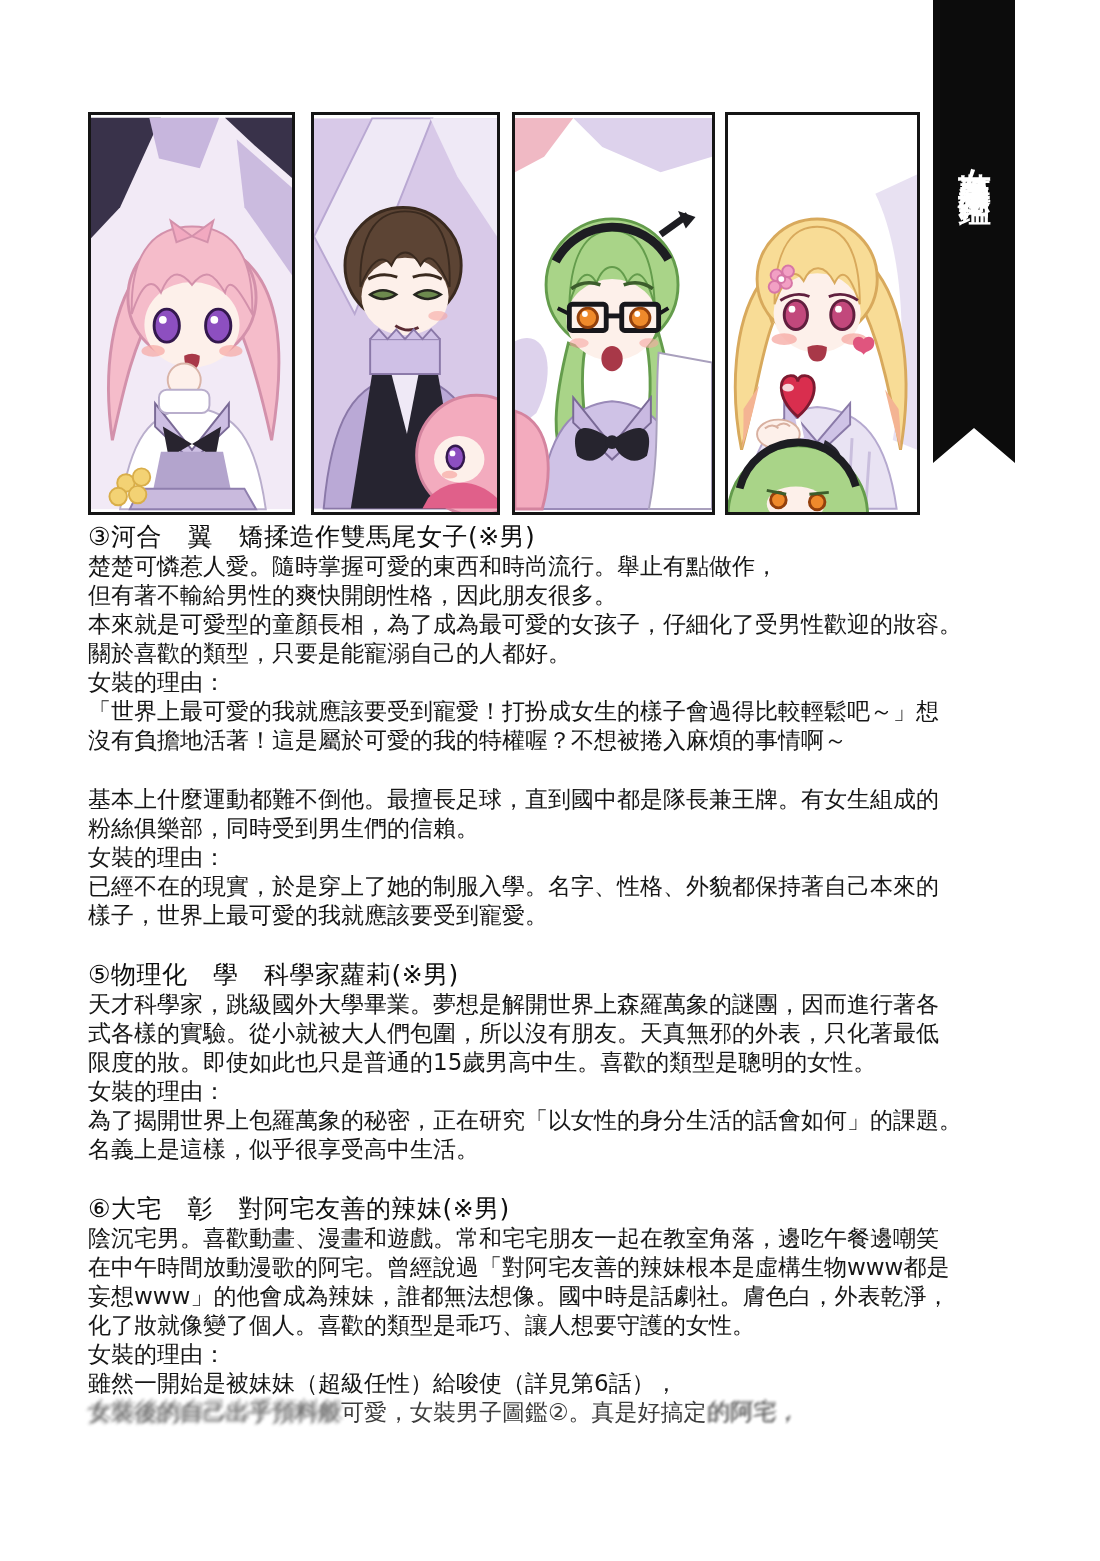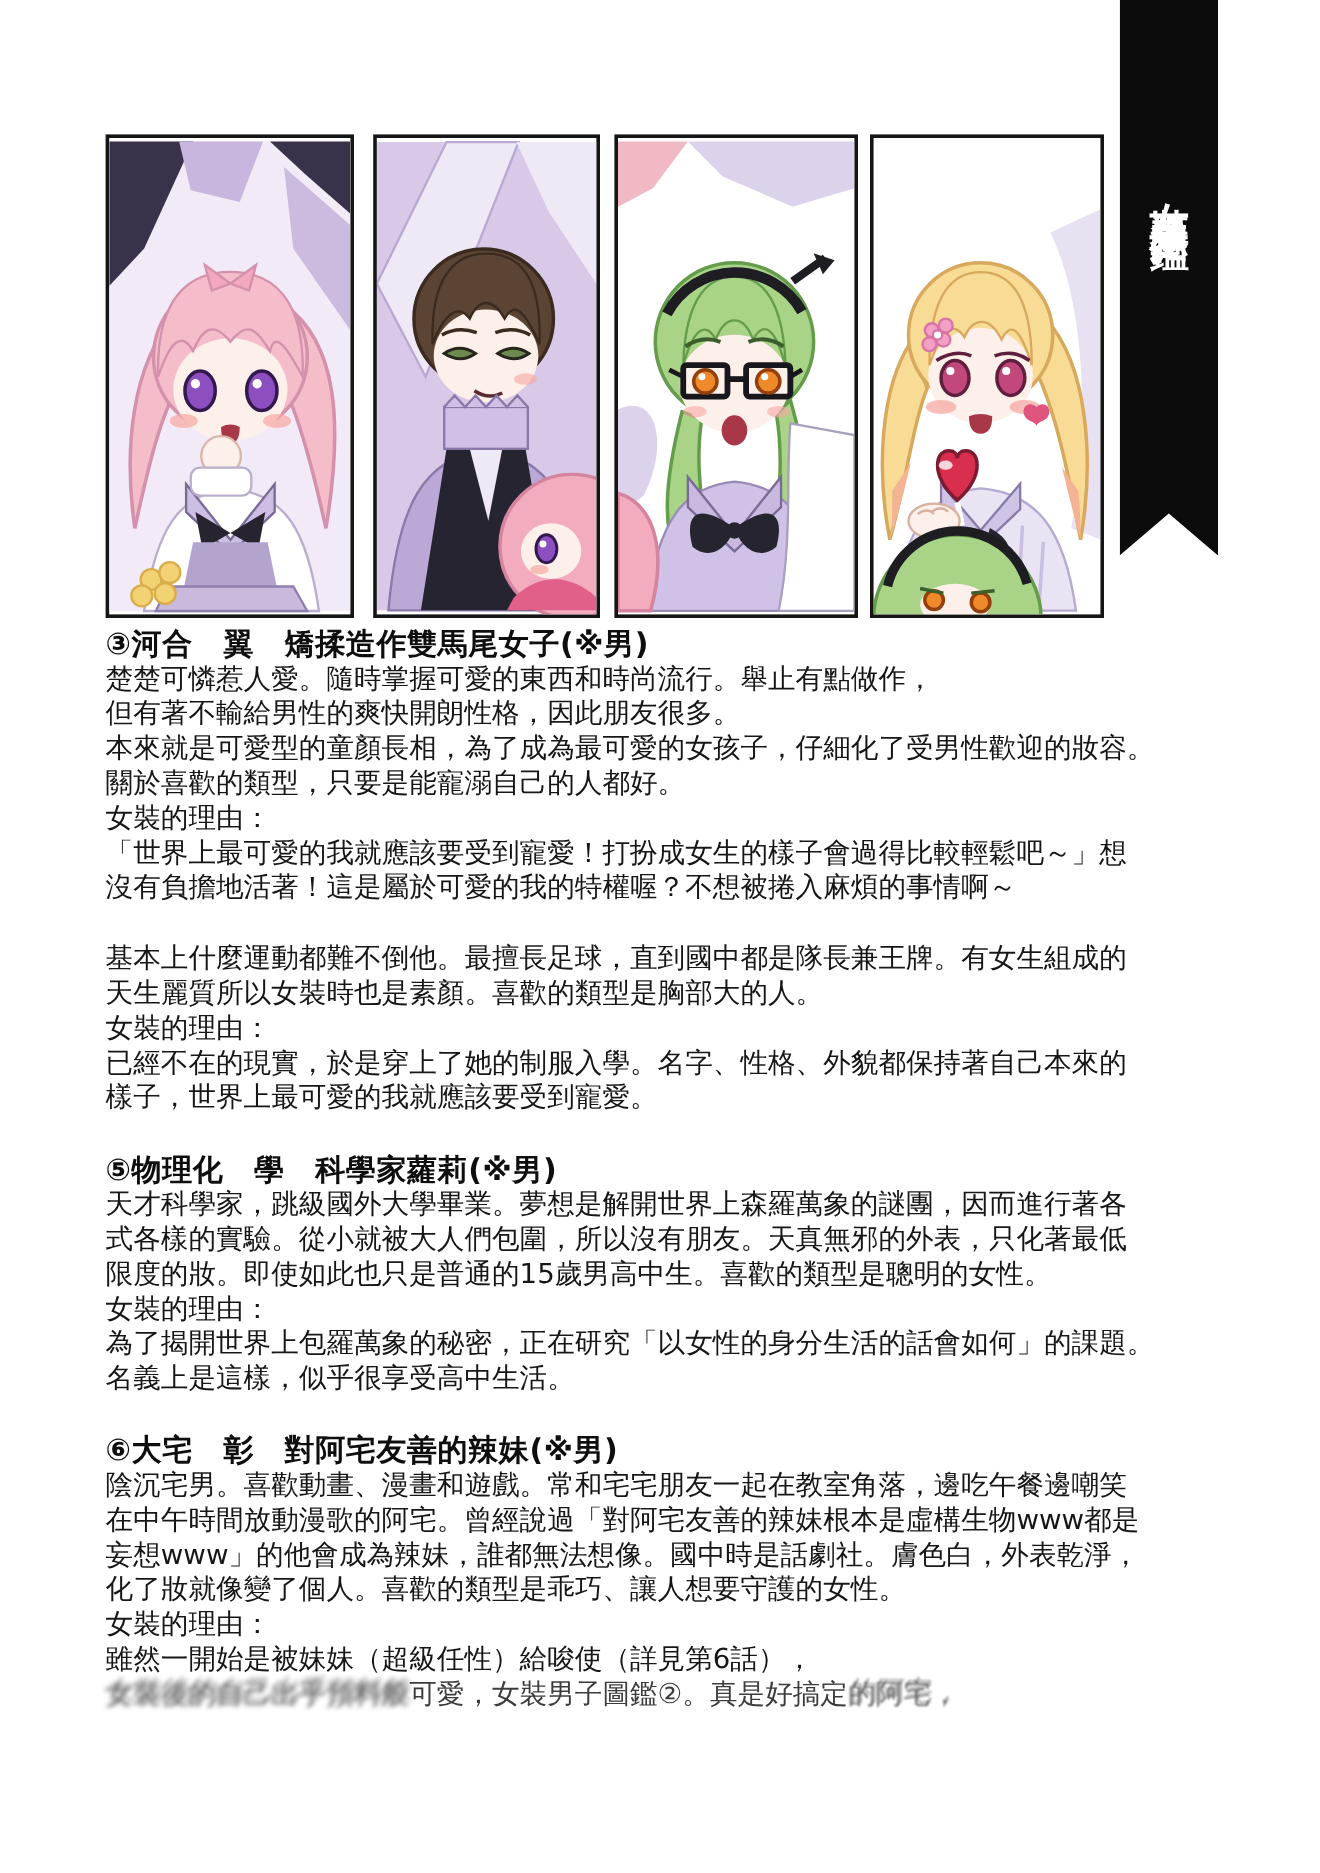--- a/index.html
+++ b/index.html
@@ -33,21 +33,21 @@
     color:#ffffff;font-size:33px;font-weight:600;letter-spacing:5px;
     white-space:nowrap;
   }
   
   .text-col{
     position:absolute;left:88px;top:522px;width:935px;
     font-size:23px;line-height:29px;
   }
   .section{margin-bottom:30px;}
   .section h2{
-    margin:0;font-size:25px;line-height:30px;font-weight:700;
+    margin:0;font-size:25px;line-height:30px;font-weight:400;
     letter-spacing:0.5px;color:#0e0e0e;
   }
   .bline{white-space:nowrap;letter-spacing:0;}
   
   .cut-line{white-space:nowrap;color:#3c3c3c;}
   .garbled{
     filter:blur(1.6px);
     opacity:.75;
     text-shadow:3px -3px 0 rgba(40,40,40,.55), -2px 2px 0 rgba(60,60,60,.35);
   }
@@ -231,21 +231,21 @@
     <div class="bline">但有著不輸給男性的爽快開朗性格，因此朋友很多。</div>
     <div class="bline">本來就是可愛型的童顏長相，為了成為最可愛的女孩子，仔細化了受男性歡迎的妝容。</div>
     <div class="bline">關於喜歡的類型，只要是能寵溺自己的人都好。</div>
     <div class="bline">女裝的理由：</div>
     <div class="bline">「世界上最可愛的我就應該要受到寵愛！打扮成女生的樣子會過得比較輕鬆吧～」想</div>
     <div class="bline">沒有負擔地活著！這是屬於可愛的我的特權喔？不想被捲入麻煩的事情啊～</div>
   </div>
 
   <div class="section">
     <div class="bline">基本上什麼運動都難不倒他。最擅長足球，直到國中都是隊長兼王牌。有女生組成的</div>
-    <div class="bline">天生麗質所以女裝時也是素顏。喜歡的類型是胸部大的人。</div>
+    <div class="bline">粉絲俱樂部，同時受到男生們的信賴。</div>
     <div class="bline">女裝的理由：</div>
     <div class="bline">已經不在的現實，於是穿上了她的制服入學。名字、性格、外貌都保持著自己本來的</div>
     <div class="bline">樣子，世界上最可愛的我就應該要受到寵愛。</div>
   </div>
 
   <div class="section">
     <h2>⑤物理化　學　科學家蘿莉(※男)</h2>
     <div class="bline">天才科學家，跳級國外大學畢業。夢想是解開世界上森羅萬象的謎團，因而進行著各</div>
     <div class="bline">式各樣的實驗。從小就被大人們包圍，所以沒有朋友。天真無邪的外表，只化著最低</div>
     <div class="bline">限度的妝。即使如此也只是普通的15歲男高中生。喜歡的類型是聰明的女性。</div>

